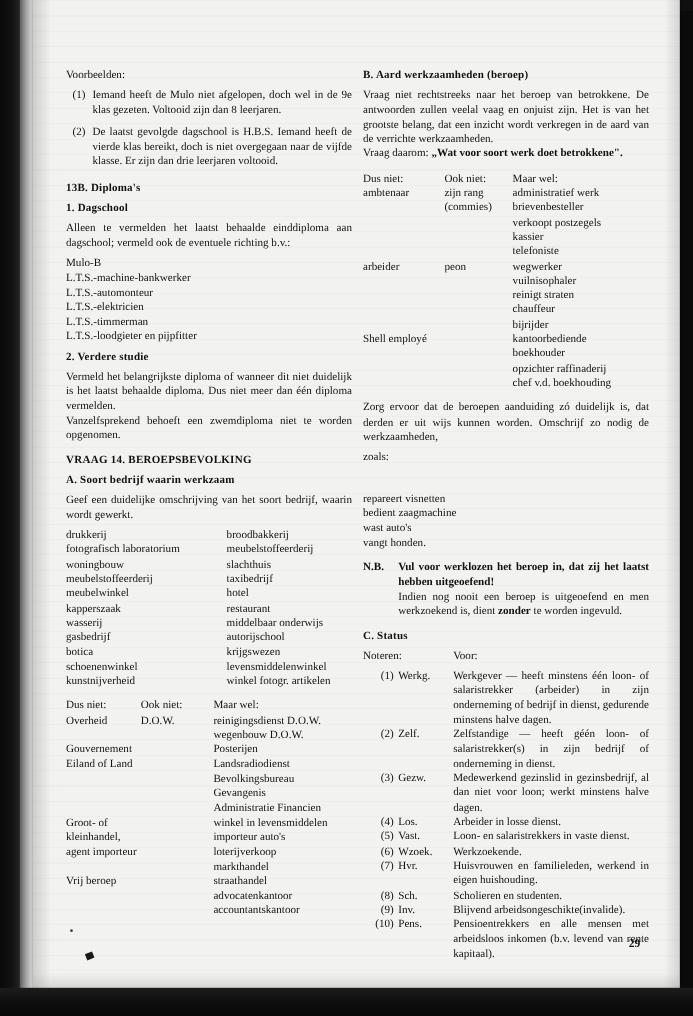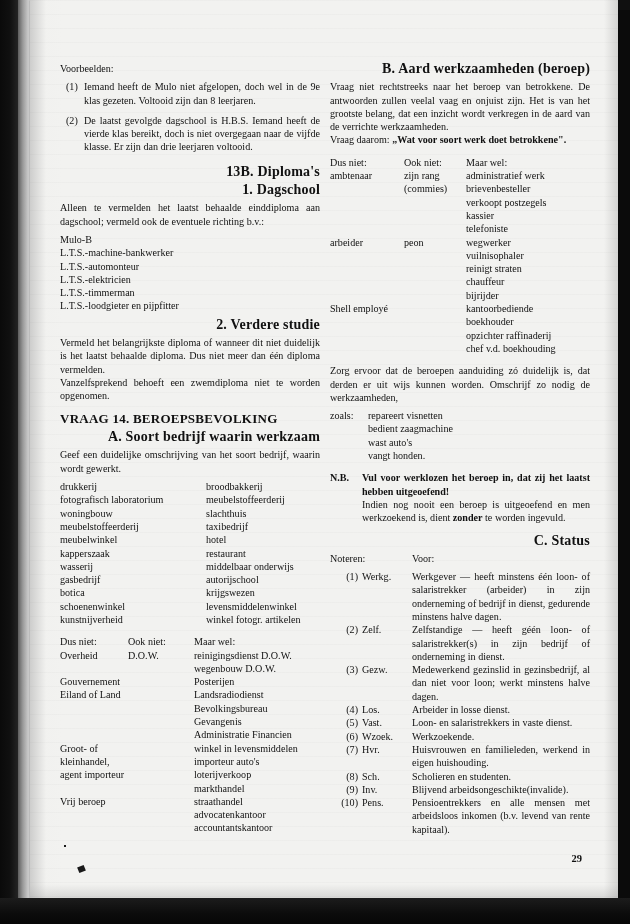--- a/index.html
+++ b/index.html
@@ -95,29 +95,29 @@
     color: #111;
     text-align: justify;
     text-justify: inter-word;
   }
   #col-left  { left: 30px; }
   #col-right { left: 300px; }
   .sp-s { height: 5px; }
   .sp-m { height: 9px; }
 
   h2.heading {
-    font-size: 14px;
+    font-size: 10px;
     line-height: 13.3px;
     font-weight: bold;
     margin: 0;
     letter-spacing: 0.2px;
-    text-align: right;
+    text-align: left;
   }
   h2.heading-caps {
-    font-size: 13px;
+    font-size: 10px;
     line-height: 13.6px;
     font-weight: bold;
     margin: 0;
     letter-spacing: 0.25px;
     text-align: left;
   }
   p.para {
     margin: 0;
     text-align: justify;
     text-justify: inter-word;
@@ -162,21 +162,21 @@
   .threecol .c1 { flex: 0 0 68px; }
   .threecol .c2 { flex: 0 0 66px; }
   .threecol .c3 { flex: 1 1 auto; }
   .threecol div.cell { white-space: nowrap; }
 
   .threecol-r .c1 { flex: 0 0 74px; }
   .threecol-r .c2 { flex: 0 0 62px; }
   .threecol-r .c3 { flex: 1 1 auto; }
 
   
-  .zoals { display: flex; }
+  .zoals { display: flex; flex-direction: column; }
   .zoals .lbl { flex: 0 0 38px; }
   .zoals .items { flex: 1 1 auto; }
   .zoals .items div { white-space: nowrap; }
 
   
   .nb { display: flex; }
   .nb .lbl { flex: 0 0 32px; font-weight: bold; }
   .nb .body { flex: 1 1 auto; }
   .nb .body .bold { font-weight: bold; display: block; text-align: justify; }
   .nb .body .rest { display: block; text-align: justify; }

